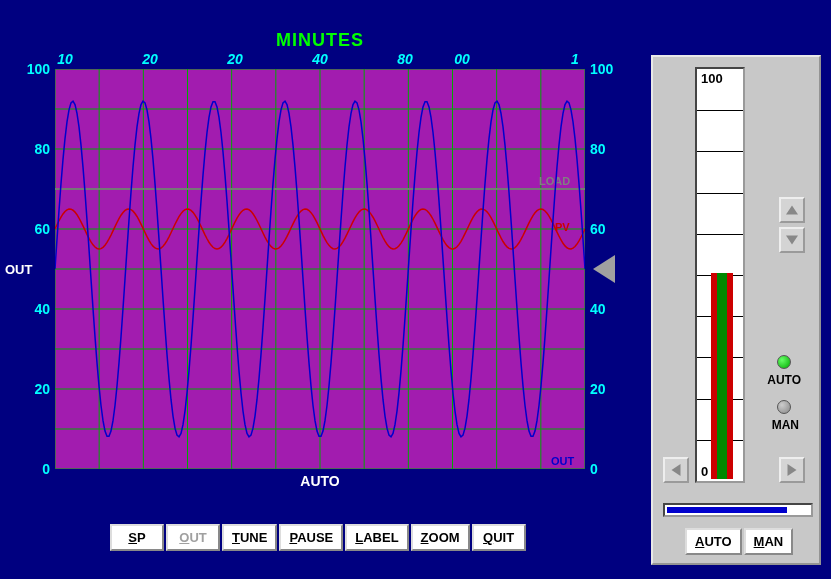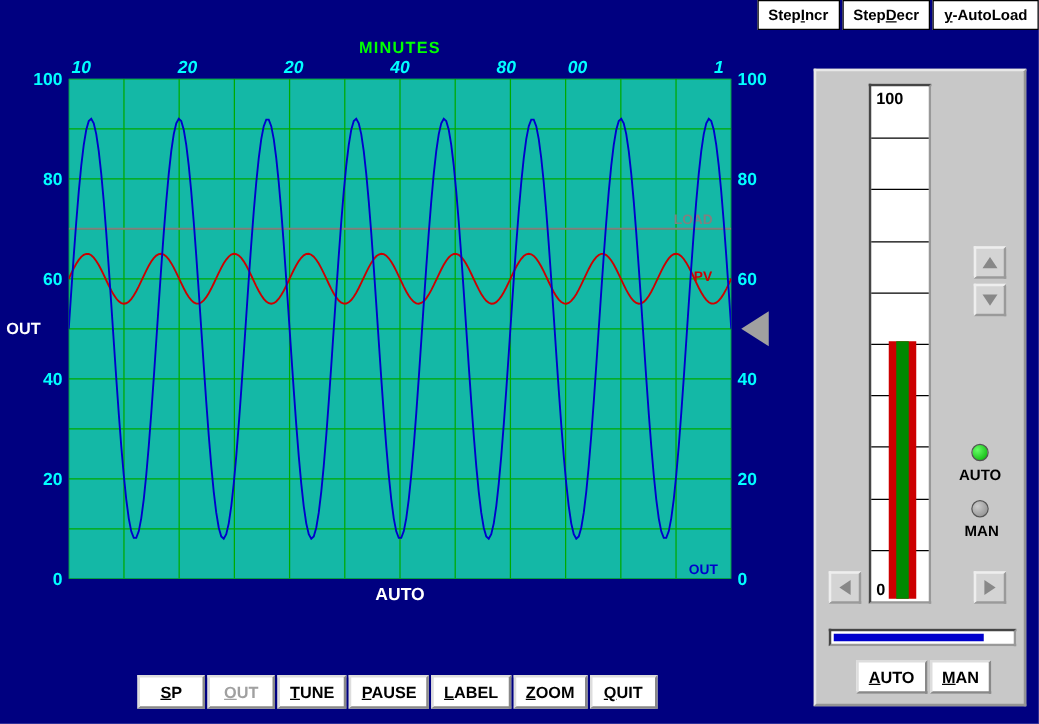--- a/index.html
+++ b/index.html
@@ -4,39 +4,39 @@
 <style>
   * { box-sizing: border-box; margin: 0; padding: 0; }
   body { font-family: Arial, sans-serif; font-size: 12px; background: #fff; }
   .app { width: 831px; height: 579px; background: #000080; position: relative; }
   
   .top-tabs { position: absolute; top: 0; right: 0; display: flex; gap: 2px; }
   .top-tab { background: #fff; border: 1px solid #000; padding: 4px 8px; font-size: 12px; font-weight: bold; cursor: pointer; }
   .top-tab span.u { text-decoration: underline; }
   
   .chart-area { position: absolute; left: 10px; top: 30px; width: 620px; height: 480px; }
-  .x-title { color: #00ff00; font-weight: bold; text-align: center; font-size: 13px; letter-spacing: 1px; }
+  .x-title { color: #00ff00; font-weight: bold; text-align: center; font-size: 18px; letter-spacing: 1px; }
   .x-ticks { position: relative; height: 18px; color: #00ffff; font-weight: bold; font-size: 14px; }
   .x-ticks span { position: absolute; transform: translateX(-50%); font-style: italic; }
   
   .plot-wrap { position: relative; height: 400px; }
   .y-left, .y-right { position: absolute; top: 0; height: 100%; color: #00ffff; font-weight: bold; font-size: 14px; }
   .y-left { left: 0; width: 40px; text-align: right; }
   .y-right { right: 0; width: 40px; text-align: left; }
   .y-left div, .y-right div { position: absolute; width: 100%; transform: translateY(-50%); }
   .out-label { position: absolute; left: -5px; top: 50%; transform: translateY(-50%); color: #fff; font-weight: bold; font-size: 13px; }
   
-  .plot { position: absolute; left: 45px; right: 45px; top: 0; bottom: 0; background: #14b8a6; }
+  .plot { position: absolute; left: 45px; right: 45px; top: 0; bottom: 0; background: #a21caf; }
   .plot svg { width: 100%; height: 100%; display: block; }
   
   .marker-tri { position: absolute; right: 15px; width: 0; height: 0; border-top: 14px solid transparent; border-bottom: 14px solid transparent; border-right: 22px solid #a0a0a0; transform: translateY(-50%); }
   
   .bottom-status { color: #fff; font-weight: bold; text-align: center; font-size: 14px; margin-top: 4px; }
   
-  .btn-row { position: absolute; bottom: 12px; left: 110px; display: flex; gap: 2px; }
+  .btn-row { position: absolute; bottom: 28px; left: 110px; display: flex; gap: 2px; }
   .btn { background: #fff; border: 2px outset #ddd; padding: 4px 8px; font-size: 13px; font-weight: bold; cursor: pointer; min-width: 54px; text-align: center; }
   .btn.disabled { color: #a0a0a0; }
   .btn span.u { text-decoration: underline; }
   
   .side-panel { position: absolute; right: 10px; top: 55px; width: 170px; height: 510px; background: #c8c8c8; border: 2px outset #e8e8e8; }
   
   .bar-box { position: absolute; left: 42px; top: 10px; width: 50px; height: 416px; background: #fff; border: 2px inset #999; }
   .bar-val { position: absolute; left: 4px; top: 2px; font-weight: bold; font-size: 13px; }
   .bar-zero { position: absolute; left: 4px; bottom: 2px; font-weight: bold; font-size: 13px; }
   .bar-seg { position: absolute; left: 0; right: 0; border-top: 1px solid #000; }
@@ -62,25 +62,20 @@
   .mode-btn { background: #fff; border: 2px outset #ddd; padding: 4px 8px; font-size: 13px; font-weight: bold; cursor: pointer; }
   .mode-btn span.u { text-decoration: underline; }
   
   .line-label { font-size: 11px; font-weight: bold; }
 </style>
 </head>
 <body>
 
 <div class="app">
 
-  <div class="top-tabs">
-    <div class="top-tab">Step<span class="u">I</span>ncr</div>
-    <div class="top-tab">Step<span class="u">D</span>ecr</div>
-    <div class="top-tab"><span class="u">y</span>-AutoLoad</div>
-  </div>
 
   <div class="chart-area">
     <div class="x-title">MINUTES</div>
     <div class="x-ticks">
       <span style="left:55px">10</span>
       <span style="left:140px">20</span>
       <span style="left:225px">20</span>
       <span style="left:310px">40</span>
       <span style="left:395px">80</span>
       <span style="left:452px">00</span>

